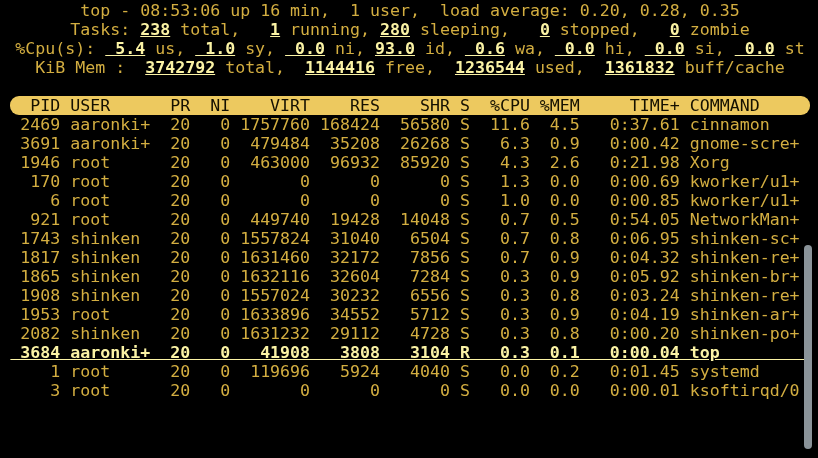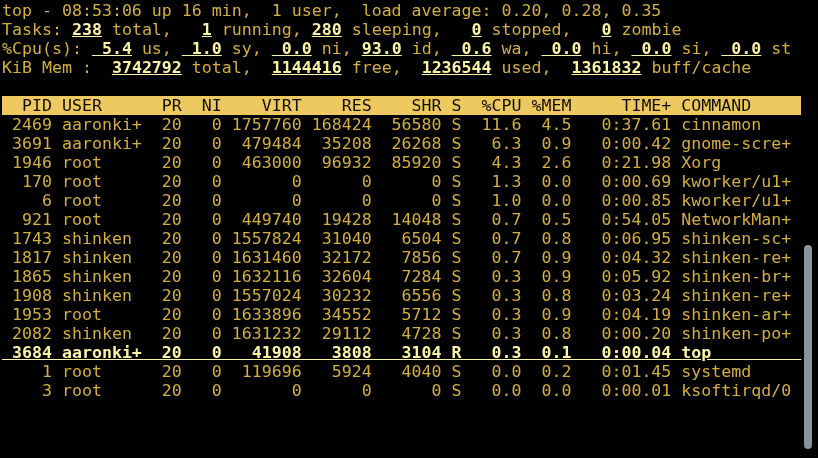--- a/index.html
+++ b/index.html
@@ -17,27 +17,28 @@
     width:818px;height:458px;
     background:var(--bg);
     font-family:"DejaVu Sans Mono","Liberation Mono",monospace;
     font-size:16.6px;
     line-height:19px;
     color:var(--fg);
     padding-top:1px;
     padding-left:2px;
     box-sizing:border-box;
   }
-  .line{height:19px;white-space:pre;}
+  .line{height:19px;white-space:pre;text-align:center;}
   .b{font-weight:bold;color:var(--bold);text-decoration:underline;}
   .hdrbar{
     display:inline-block;
     background:var(--hdr-bg);
     color:var(--hdr-fg);
     height:19px;
+    border-radius:9px;
   }
   .scroll-thumb{
     position:absolute;
     left:804px;top:245px;
     width:8px;height:204px;
     background:var(--scrollbar);
     border-radius:4px;
   }
 </style>
 </head>

